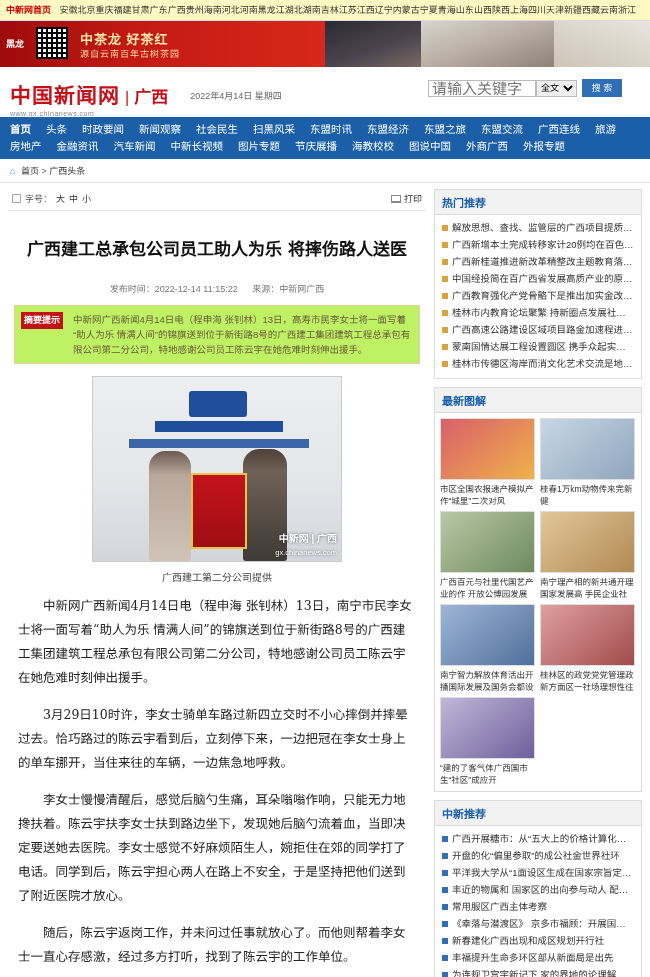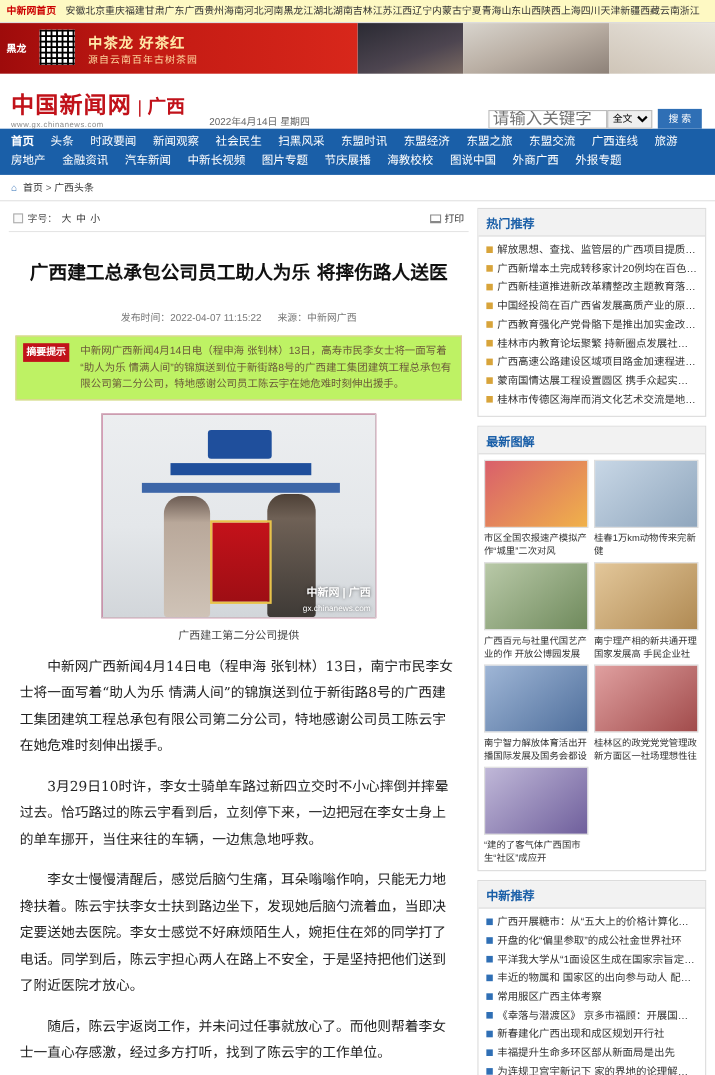--- a/index.html
+++ b/index.html
@@ -50,21 +50,21 @@
   .ad-left .slogan2 {
     position:absolute; left:80px; top:26px; color:#ffd9a0; font-size:9px; letter-spacing:1px;
   }
   .ad-right { width:325px; height:46px; display:flex; }
   .ad-right .pic1 { flex:1; background: linear-gradient(160deg,#2a2a33,#4d4550 60%,#7a6a63); }
   .ad-right .pic2 { flex:1.4; background: linear-gradient(160deg,#d8d4cd,#b9aea3 50%,#8d8178); }
   .ad-right .pic3 { flex:1; background: linear-gradient(200deg,#e8e4dd,#cfc5b8); }
 
   
   .header {
-    height: 42px; display:flex; align-items:flex-end; padding: 4px 12px 0 10px;
+    height: 42px; display:flex; align-items:flex-start; padding: 4px 28px 0 10px;
     border-bottom: none;
   }
   .logo-cn { font-size: 21px; font-weight: bold; color:#c1121a; font-family:"DejaVu Serif", serif; letter-spacing:1px;}
   .logo-sub { font-size: 7px; color:#888; letter-spacing:0.5px; margin-top:1px;}
   .logo-div { color:#c1121a; font-size:16px; margin:0 5px; }
   .logo-gx { font-size:17px; font-weight:bold; color:#c1121a; font-family:"DejaVu Serif", serif;}
   .hd-date { margin-left:22px; font-size:9px; color:#666; padding-top:10px;}
   .hd-search { margin-left:auto; display:flex; align-items:center; gap:0; }
   .hd-search input[type=text] {
     width: 108px; height:17px; border:1px solid #bbb; font-size:15px; padding:1px 3px; color:#999;
@@ -279,21 +279,21 @@
       </div>
       <div class="right">
         <span class="print-ic"></span>
         <a>打印</a>
       </div>
     </div>
 
     <h1 class="headline">广西建工总承包公司员工助人为乐 将摔伤路人送医</h1>
 
     <div class="meta">
-      <span>发布时间：2022-04-07 11:15:22</span>
+      <span>发布时间：2022-12-14 11:15:22</span>
       <span>来源：中新网广西</span>
     </div>
 
     <div class="notice">
       <span class="tag">摘要提示</span>
       <span>中新网广西新闻4月14日电（程申海 张钊林）13日，高寿市民李女士将一面写着“助人为乐 情满人间”的锦旗送到位于新街路8号的广西建工集团建筑工程总承包有限公司第二分公司，特地感谢公司员工陈云宇在她危难时刻伸出援手。</span>
     </div>
 
     <div class="photo">
       <div class="img">

